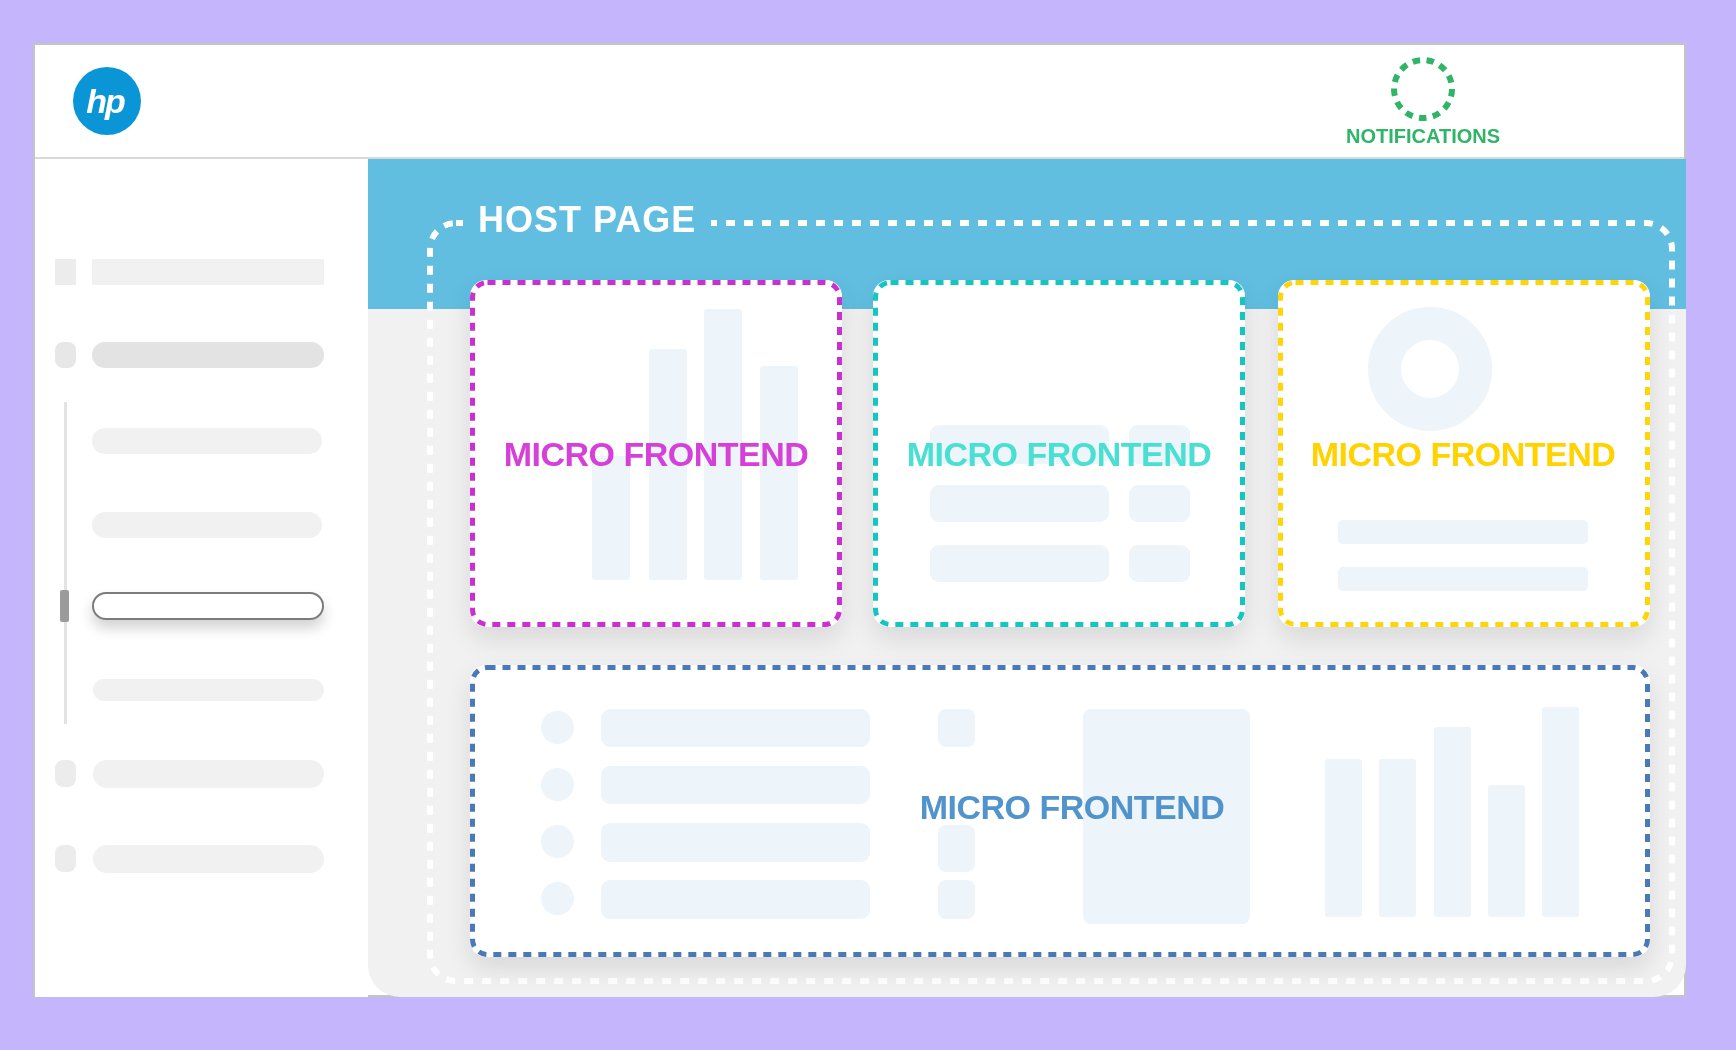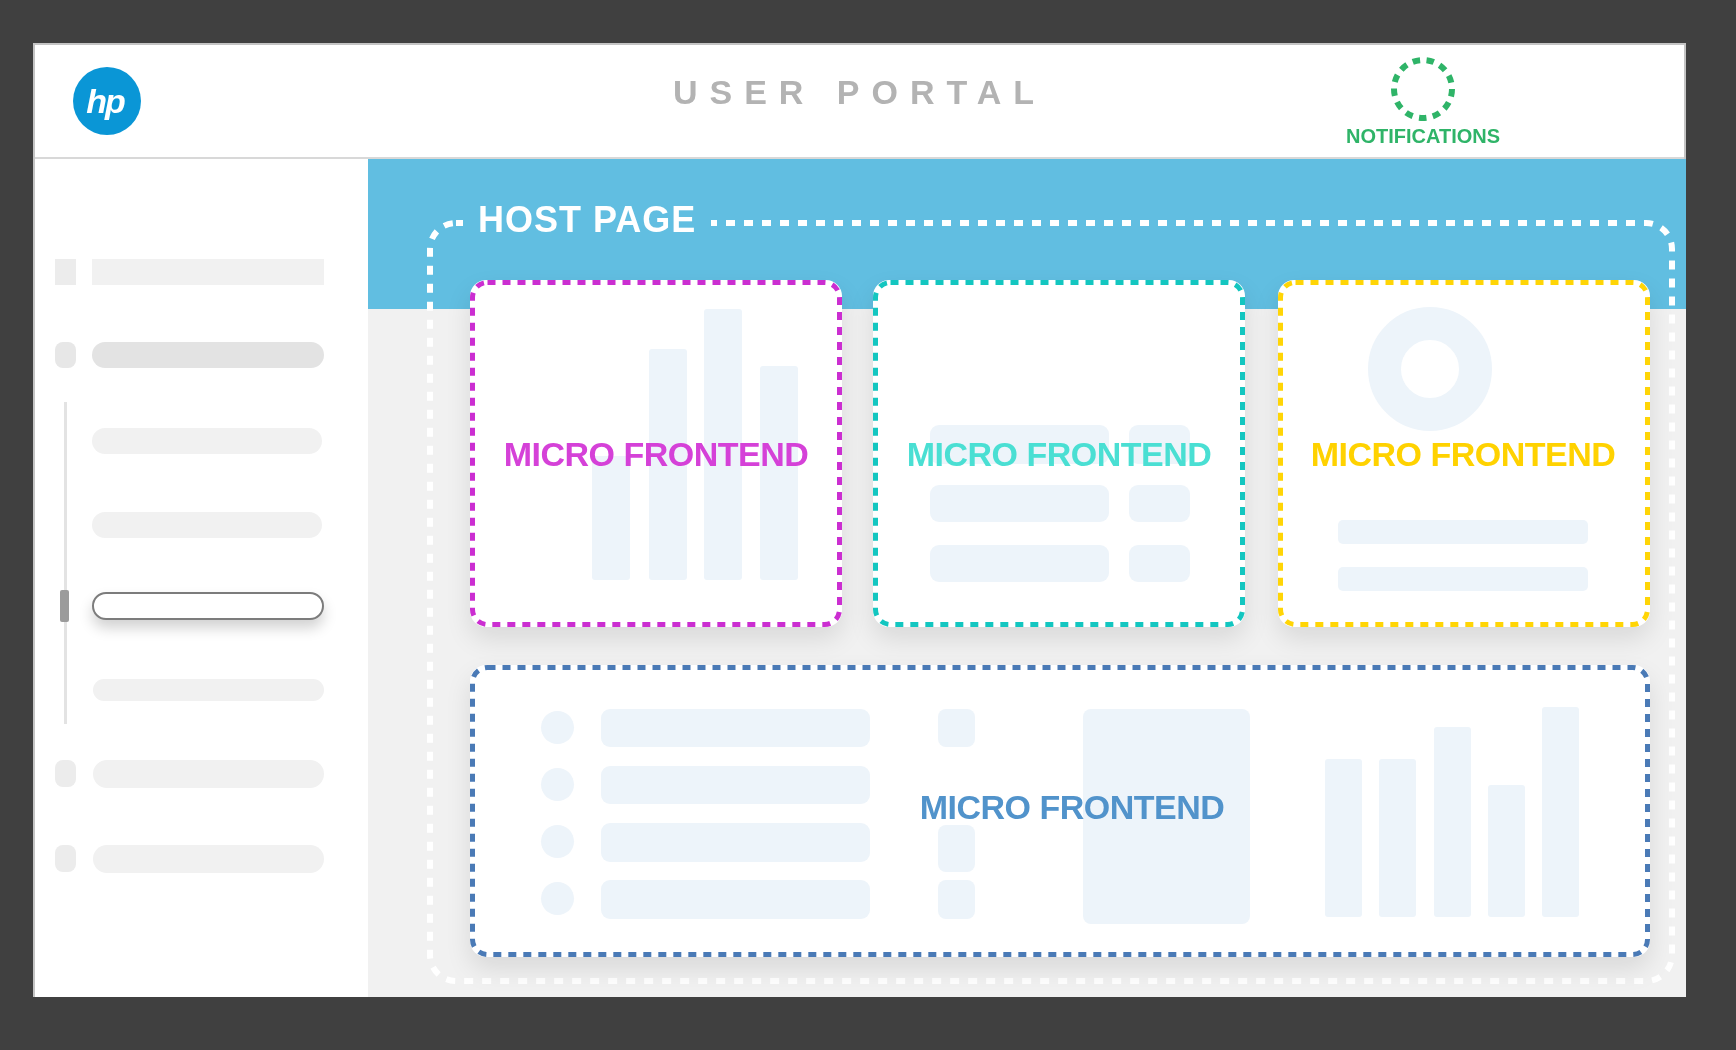--- a/index.html
+++ b/index.html
@@ -1,19 +1,19 @@
 <!DOCTYPE html>
 <html><head>
 <meta charset="utf-8">
 <style>
   * { margin:0; padding:0; box-sizing:border-box; }
   html,body { width:1736px; height:1050px; background:#ffffff;
               font-family:"Liberation Sans", sans-serif; overflow:hidden; }
   .abs { position:absolute; }
-  .scene { position:relative; width:1736px; height:1050px; background:#404040;padding-left:41px; }
+  .scene { position:relative; width:1736px; height:1050px; background:#c4b5fd;padding-left:41px; }
 
   
   .frame { position:absolute; left:33px; top:43px; width:1653px; height:954px;
            background:#fff; border:2px solid #c4c4c4; }
 
   
   .topbar { position:absolute; left:0; top:0; width:100%; height:114px;
             background:#fff; border-bottom:2px solid #d8d8d8; }
   .hp-logo { position:absolute; left:38px; top:22px; width:68px; height:68px;
              border-radius:50%; background:#0a96d6; color:#fff; display:flex;
@@ -35,21 +35,21 @@
   .sk { position:absolute; background:#f1f1f1; }
   .sk.mid { background:#e3e3e3; }
   .sk.icon { background:#ececec; }
   .pill { border-radius:14px; }
   .sel-pill { position:absolute; background:#fff; border:2px solid #7c7c7c;
               border-radius:15px; box-shadow:0 8px 14px rgba(0,0,0,0.18); }
   .vline { position:absolute; background:#e3e3e3; }
   .vtick { position:absolute; background:#9b9b9b; border-radius:2px; }
 
   
-  .main { position:absolute; left:333px; top:114px; width:1318px; height:838px; background:#f1f1f1; }
+  .main { position:absolute; left:333px; top:114px; width:1318px; height:838px; background:#f1f1f1;border-radius:32px; }
   .blue-band { position:absolute; left:0; top:0; width:100%; height:150px; background:#61bee1; }
   .host { position:absolute; left:59px; top:61px; width:1248px; height:764px; }
   .host-label { position:absolute; left:36px; top:0; transform:translateY(-50%);
                 background:#61bee1; color:#fff; font-size:36px; font-weight:700;
                 letter-spacing:1px; padding:2px 15px; white-space:nowrap; }
 
   
   .card { position:absolute; background:#fff; border-radius:16px;
           box-shadow:0 12px 26px rgba(0,0,0,0.10); }
   .card svg.border { position:absolute; left:0; top:0; }
@@ -66,21 +66,20 @@
 </head>
 <body>
 
 <div class="scene">
   <div class="frame">
 
     <header class="topbar">
       <div class="hp-logo">
         <span>hp</span>
       </div>
-      <div class="portal-title">USER PORTAL</div>
 
       <div class="hdr-action" style="left:1308px;">
         <svg width="70" height="70">
           <circle cx="35" cy="37" r="29" fill="none" stroke="#2fb468" stroke-width="6" stroke-dasharray="7.5 6.5"></circle>
         </svg>
         <span class="lbl lbl-green">NOTIFICATIONS</span>
       </div>
 
     </header>
 

